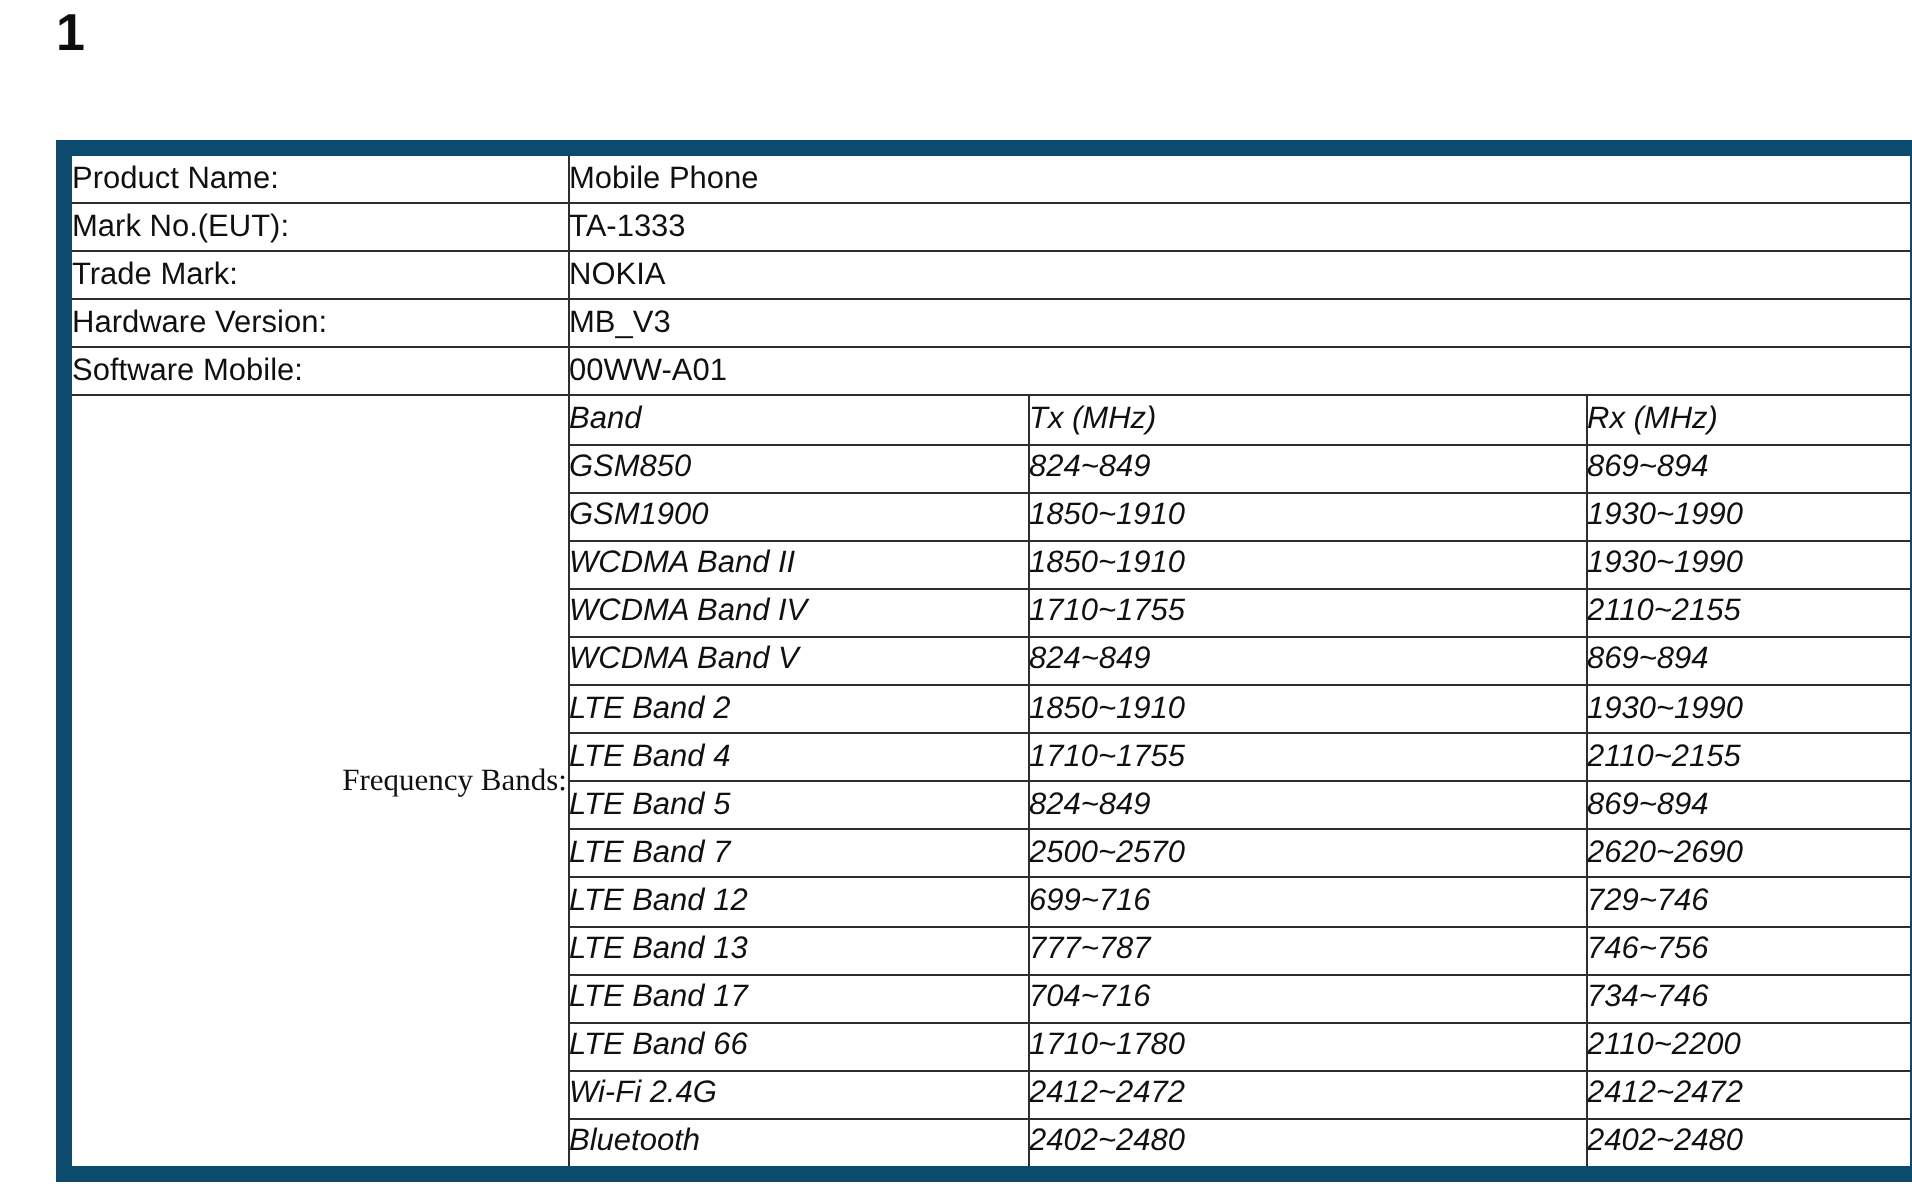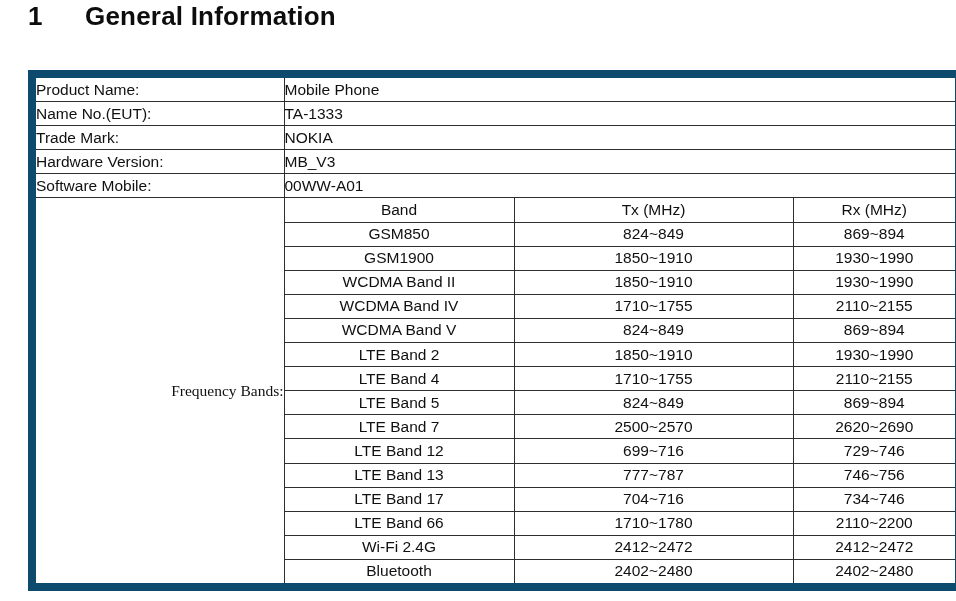--- a/index.html
+++ b/index.html
@@ -58,47 +58,47 @@
     padding-left: 9px;
     margin-left: 43px;
   }
   td.freq-label {
     text-align: right;
     padding-left: 10px;
     vertical-align: middle;
     font-family: Liberation Serif, serif;
   }
   td.c {
-    text-align: center;
+    text-align: left;
+    font-style: italic;
   }
 </style>
 </head>
 <body>
 
 <div class="page">
 
   <div class="heading">
     <span class="num">1</span>
-    <span>General Information</span>
   </div>
 
   <table class="main">
     <colgroup>
       <col style="width:252px">
       <col style="width:230px">
       <col style="width:279px">
       <col style="width:166px">
     </colgroup>
     <tbody>
       <tr>
         <td class="lbl">Product Name:</td>
         <td class="val" colspan="3">Mobile Phone</td>
       </tr>
       <tr>
-        <td class="lbl">Name No.(EUT):</td>
+        <td class="lbl">Mark No.(EUT):</td>
         <td class="val" colspan="3">TA-1333</td>
       </tr>
       <tr>
         <td class="lbl">Trade Mark:</td>
         <td class="val" colspan="3">NOKIA</td>
       </tr>
       <tr>
         <td class="lbl">Hardware Version:</td>
         <td class="val" colspan="3">MB_V3</td>
       </tr>

